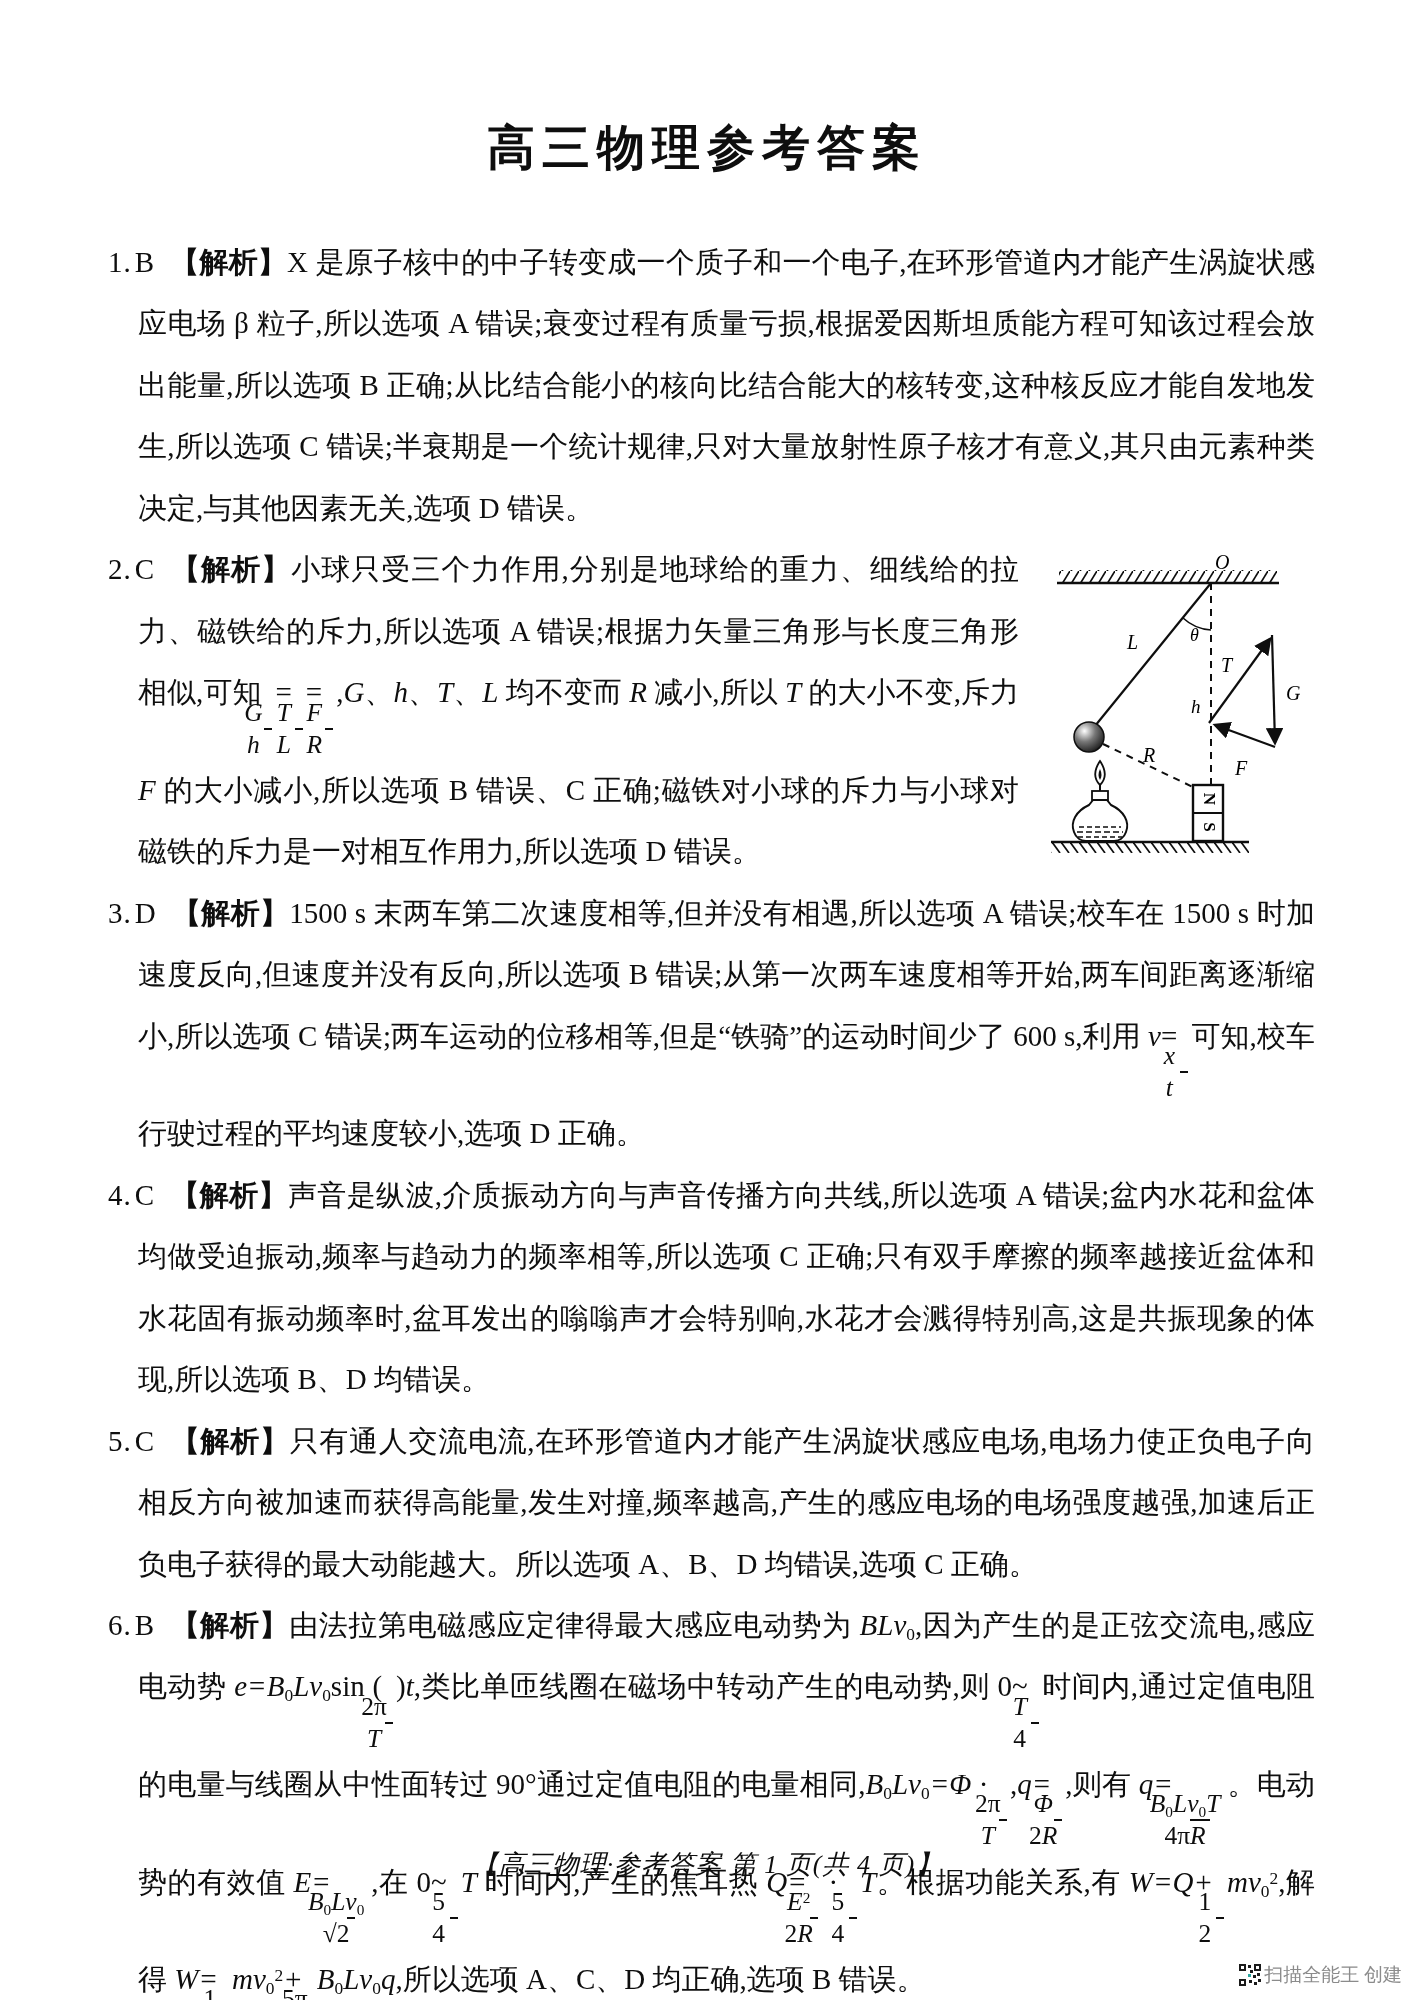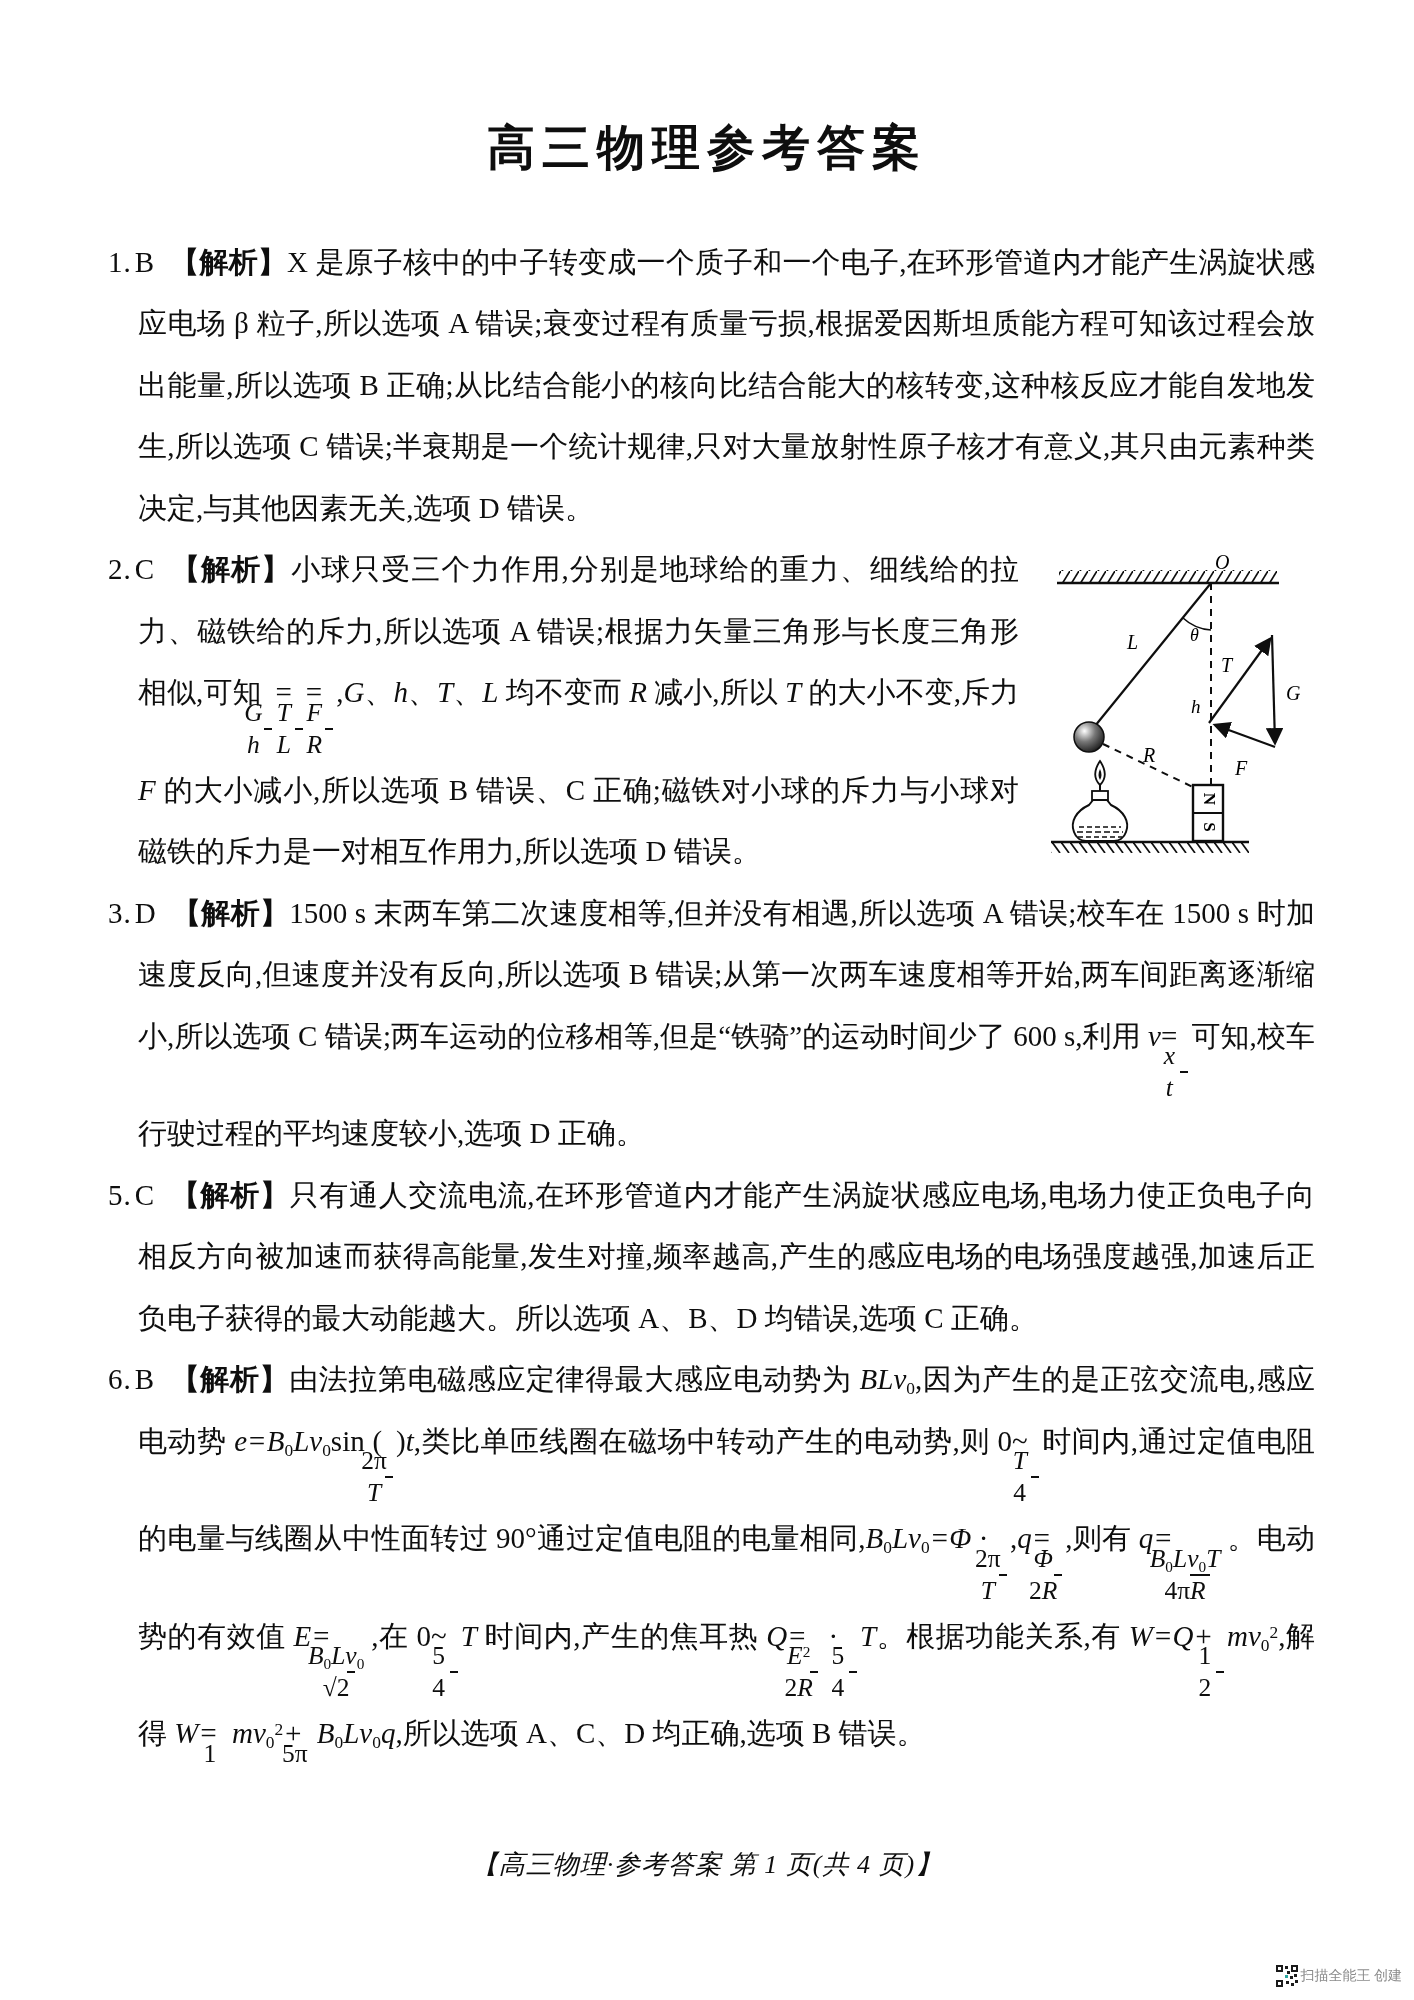--- a/index.html
+++ b/index.html
@@ -33,21 +33,21 @@
   .diagram-wrap{
     float:right;width:272px;height:308px;margin:6px 0 6px 24px;
     text-indent:0;
   }
   .footer{
     position:absolute;left:0;right:0;bottom:118px;text-align:center;
     font-size:26px;letter-spacing:1px;font-style:italic;
   }
   .watermark{
     position:absolute;right:12px;bottom:12px;display:flex;align-items:center;
-    gap:2px;color:#8b8b8b;font-size:14px;
+    gap:2px;color:#8b8b8b;font-size:19px;
     font-family:"Liberation Serif","DejaVu Serif",serif;
   }
   svg text{font-family:"Liberation Serif","DejaVu Serif",serif;}
 </style>
 </head>
 <body>
 
 <div class="sheet">
 
   <div class="title">高三物理参考答案</div>
@@ -125,20 +125,21 @@
             <span class="num"><span class="mi">T</span></span>
             <span class="den"><span class="mi">L</span></span>
           </span>=<span class="frac">
             <span class="num"><span class="mi">F</span></span>
             <span class="den"><span class="mi">R</span></span>
           </span>,<span class="mi">G</span>、<span class="mi">h</span>、<span class="mi">T</span>、<span class="mi">L</span> 均不变而 <span class="mi">R</span> 减小,所以 <span class="mi">T</span> 的大小不变,斥力 <span class="mi">F</span> 的大小减小,所以选项 B 错误、C 正确;磁铁对小球的斥力与小球对磁铁的斥力是一对相互作用力,所以选项 D 错误。</span></div>
       <div class="question"><span class="qnum">3.</span><span class="qans">D</span><span class="qlabel">【解析】</span><span>1500 s 末两车第二次速度相等,但并没有相遇,所以选项 A 错误;校车在 1500 s 时加速度反向,但速度并没有反向,所以选项 B 错误;从第一次两车速度相等开始,两车间距离逐渐缩小,所以选项 C 错误;两车运动的位移相等,但是“铁骑”的运动时间少了 600 s,利用 <span class="mi">v</span>=<span class="frac">
             <span class="num"><span class="mi">x</span></span>
             <span class="den"><span class="mi">t</span></span>
           </span>可知,校车行驶过程的平均速度较小,选项 D 正确。</span></div>
+      <div class="question"><span class="qnum">4.</span><span class="qans">C</span><span class="qlabel">【解析】</span><span>声音是纵波,介质振动方向与声音传播方向共线,所以选项 A 错误;盆内水花和盆体均做受迫振动,频率与趋动力的频率相等,所以选项 C 正确;只有双手摩擦的频率越接近盆体和水花固有振动频率时,盆耳发出的嗡嗡声才会特别响,水花才会溅得特别高,这是共振现象的体现,所以选项 B、D 均错误。</span></div>
       <div class="question"><span class="qnum">5.</span><span class="qans">C</span><span class="qlabel">【解析】</span><span>只有通人交流电流,在环形管道内才能产生涡旋状感应电场,电场力使正负电子向相反方向被加速而获得高能量,发生对撞,频率越高,产生的感应电场的电场强度越强,加速后正负电子获得的最大动能越大。所以选项 A、B、D 均错误,选项 C 正确。</span></div>
       <div class="question"><span class="qnum">6.</span><span class="qans">B</span><span class="qlabel">【解析】</span><span>由法拉第电磁感应定律得最大感应电动势为 <span class="mi">BL</span><span class="mi">v</span><sub class="msub">0</sub>,因为产生的是正弦交流电,感应电动势 <span class="mi">e=</span><span class="mi">B</span><sub class="msub">0</sub><span class="mi">L</span><span class="mi">v</span><sub class="msub">0</sub>sin (<span class="frac">
             <span class="num">2π</span>
             <span class="den"><span class="mi">T</span></span>
           </span>)<span class="mi">t</span>,类比单匝线圈在磁场中转动产生的电动势,则 0~<span class="frac">
             <span class="num"><span class="mi">T</span></span>
             <span class="den">4</span>
           </span>时间内,通过定值电阻的电量与线圈从中性面转过 90°通过定值电阻的电量相同,<span class="mi">B</span><sub class="msub">0</sub><span class="mi">L</span><span class="mi">v</span><sub class="msub">0</sub><span class="mi">=Φ</span> · <span class="frac">
             <span class="num">2π</span>
             <span class="den"><span class="mi">T</span></span>

